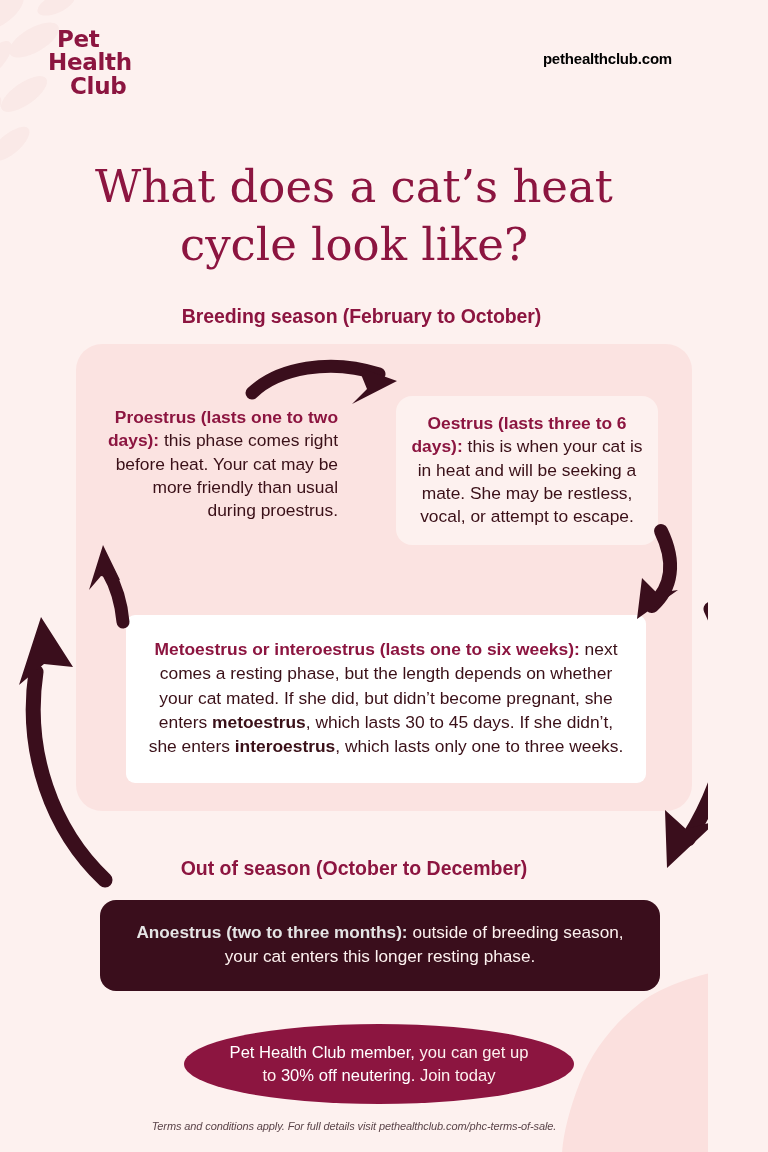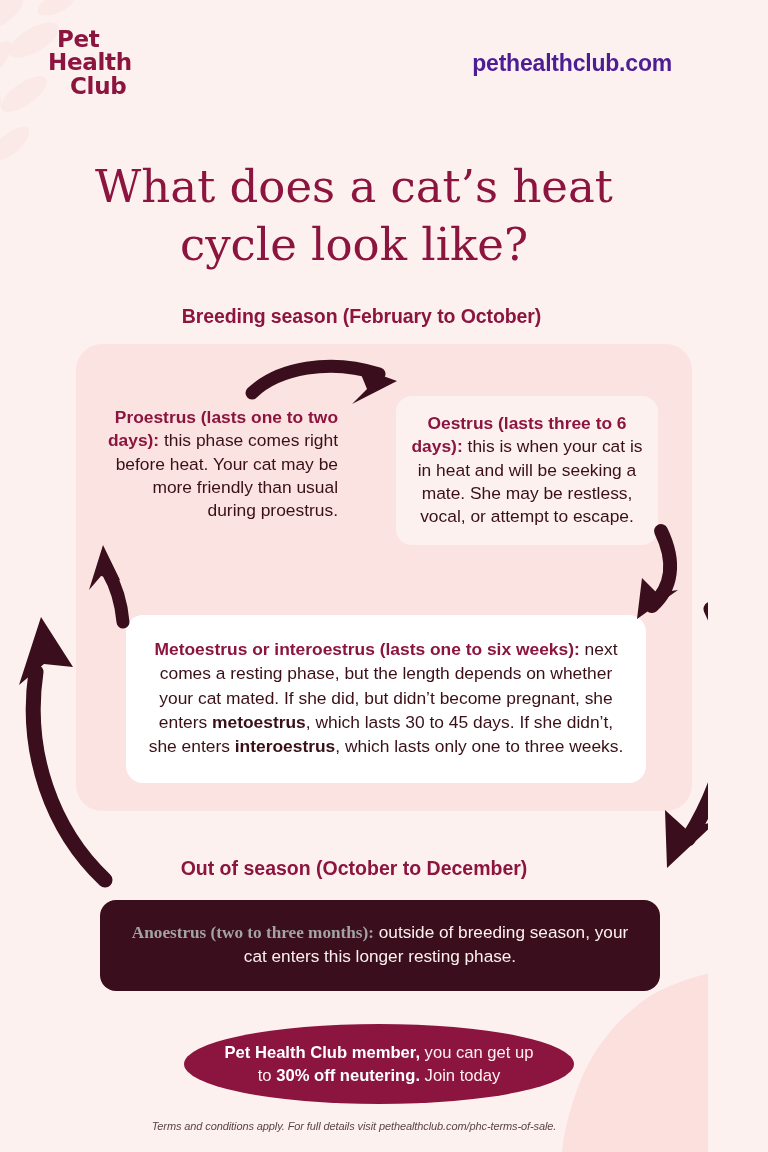--- a/index.html
+++ b/index.html
@@ -51,22 +51,22 @@
     line-height: 1.02;
     letter-spacing: -0.3px;
   }
   .logo .l1 { display:block; padding-left: 9px; }
   .logo .l2 { display:block; padding-left: 0px; }
   .logo .l3 { display:block; padding-left: 22px; }
 
   .site-url {
     position: absolute;
     right: 36px; top: 50px;
-    color: #4c1d95;
-    font-size: 23px;
+    color: #000000;
+    font-size: 15px;
     font-weight: 700;
     letter-spacing: -0.2px;
   }
 
   
   .title {
     position: absolute;
     left: 0; right: 0; top: 158px;
     text-align: center;
     color: #8c1540;
@@ -120,21 +120,21 @@
     background: #fdf1ef;
     padding: 16px 14px 16px;
     font-size: 17.4px;
     line-height: 1.34;
   }
 
   .card-meto {
     left: 126px; top: 615px;
     width: 520px;
     background: #ffffff;
-    border-radius: 17px;
+    border-radius: 9px;
     padding: 22px 20px 24px;
     font-size: 17.4px;
     line-height: 1.40;
   }
 
   .card b { color: #8c1540; font-weight: 700; }
   .card .dk { color: #3a1018; font-weight: 700; }
 
   
   .outseason-label {
@@ -151,39 +151,39 @@
     left: 100px; top: 900px;
     width: 560px;
     background: #3a0e1c;
     border-radius: 16px;
     color: #fdf1ef;
     text-align: center;
     padding: 21px 26px 23px;
     font-size: 17.2px;
     line-height: 1.38;
   }
-  .card-anoestrus b { color: #a3a3a3; font-weight: 700; font-family: Liberation Serif, serif; }
+  .card-anoestrus b { color: #e5e5e5; font-weight: 700; }
 
   
   .cta {
     position: absolute;
     left: 184px; top: 1024px;
     width: 390px; height: 80px;
     background: #8c1540;
     border-radius: 50% / 50%;
     color: #fdf1ef;
     display: flex;
     align-items: center;
     justify-content: center;
     text-align: center;
     font-size: 16.6px;
     line-height: 1.4;
     padding: 0 38px;
   }
-  .cta b { color: #ffffff; font-weight: 700; }
+  .cta b { color: #ffffff; font-weight: 400; }
 
   .terms {
     position: absolute;
     left: 0; right: 0; top: 1120px;
     text-align: center;
     color: #5a4449;
     font-size: 11px;
     letter-spacing: -0.1px;
     font-style: italic;
   }

